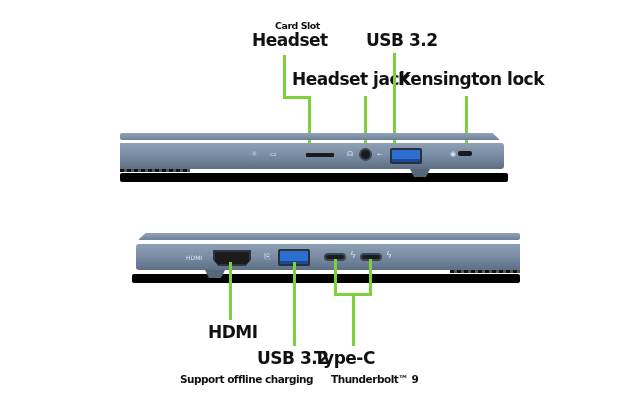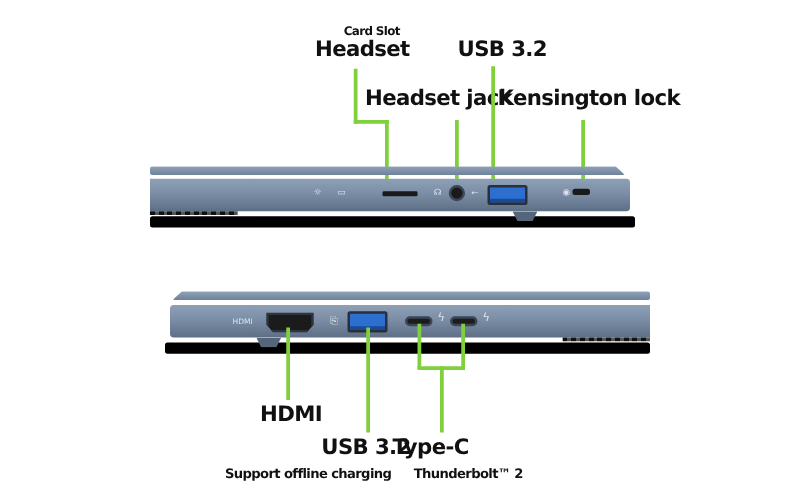--- a/index.html
+++ b/index.html
@@ -78,13 +78,13 @@
 <div class="gline" style="left:293px; top:262px; width:3px; height:84px;"></div>
 <div class="gline" style="left:334px; top:259px; width:3px; height:36px;"></div>
 <div class="gline" style="left:369px; top:259px; width:3px; height:36px;"></div>
 <div class="gline" style="left:334px; top:293px; width:38px; height:3px;"></div>
 <div class="gline" style="left:352px; top:293px; width:3px; height:53px;"></div>
 
 <div class="label lbl-lg" style="left:208px; top:322px;">HDMI</div>
 <div class="label lbl-lg" style="left:257px; top:348px;">USB 3.2</div>
 <div class="label lbl-lg" style="left:314px; top:348px;">Type-C</div>
 <div class="label lbl-sm" style="left:180px; top:373px;">Support offline charging</div>
-<div class="label lbl-sm" style="left:331px; top:373px;">Thunderbolt™ 2</div>
+<div class="label lbl-sm" style="left:331px; top:373px;">Thunderbolt™ 9</div>
 
 </body></html>

